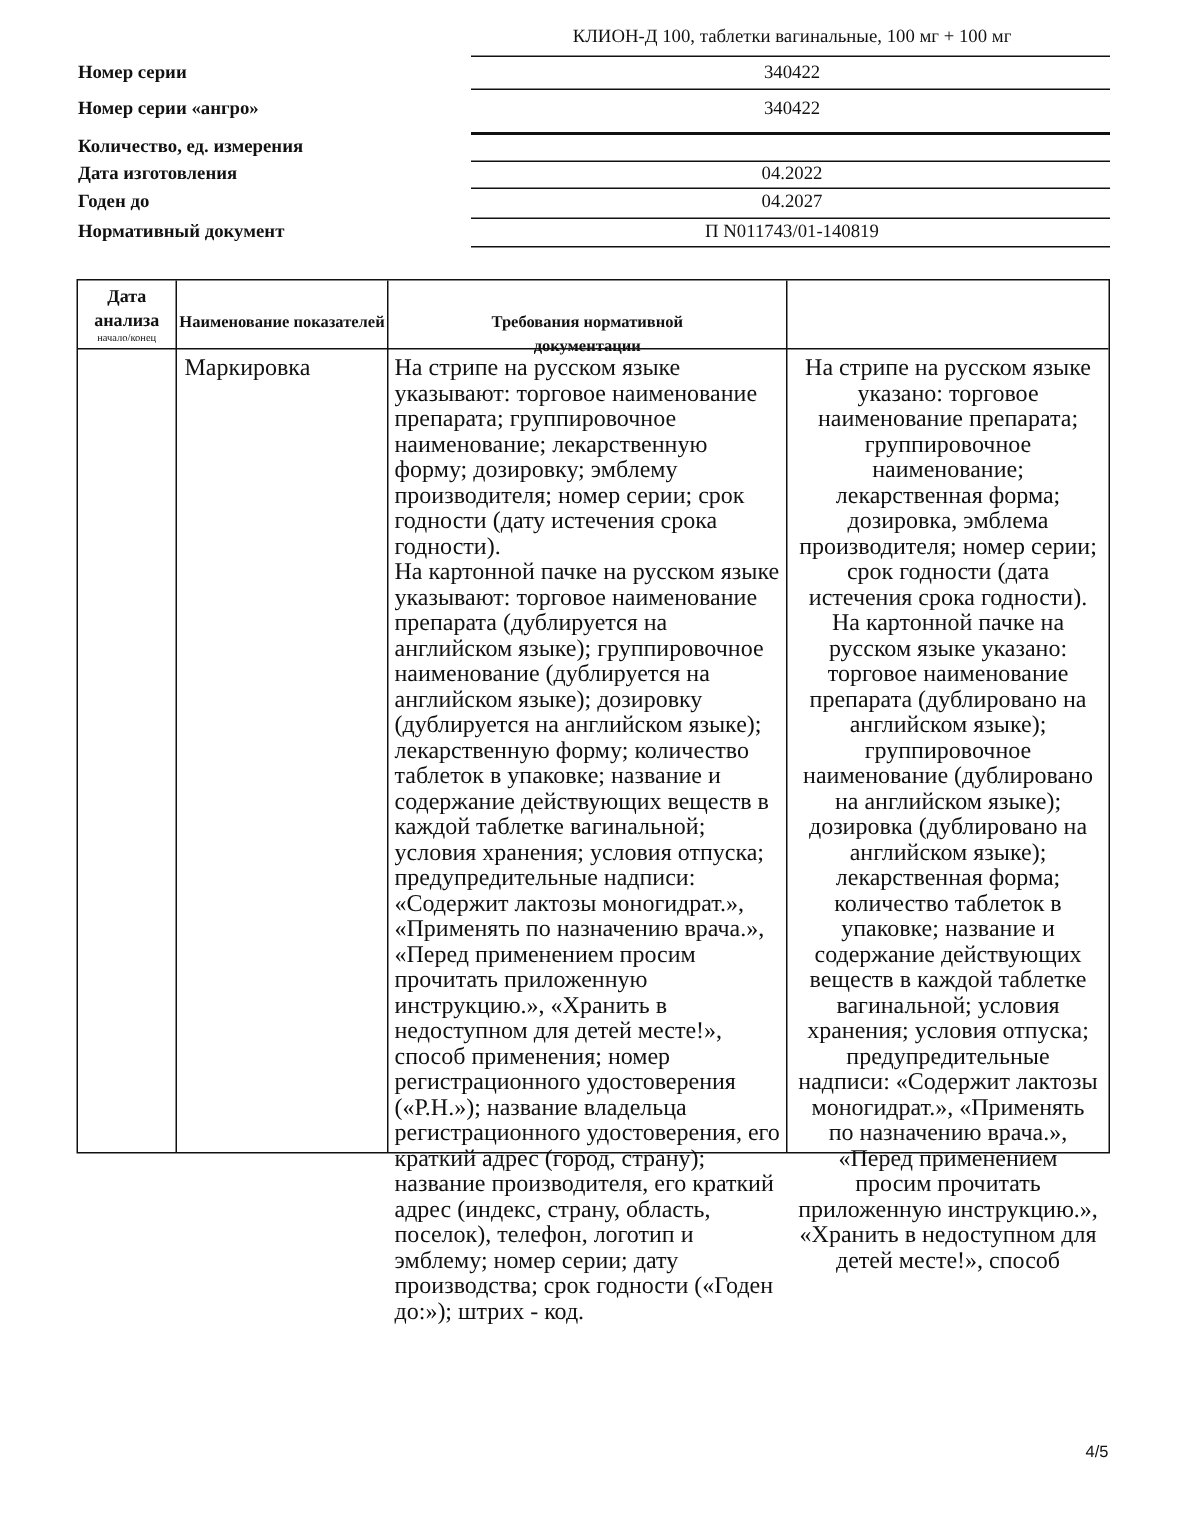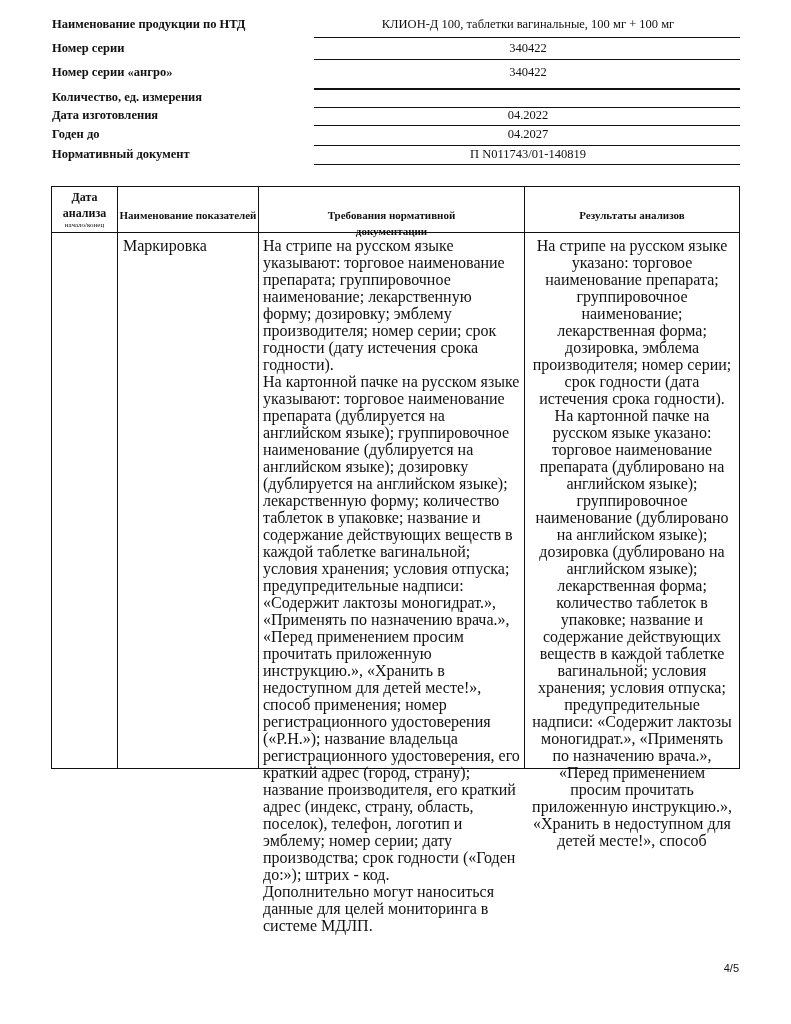--- a/index.html
+++ b/index.html
@@ -41,21 +41,20 @@
   .page-num {
     position: absolute; right: 52px; top: 962px; font-family: "Liberation Sans", sans-serif;
     font-size: 11px;
   }
 </style>
 </head>
 <body>
 
 <div>
   <div class="hdr-row" style="top:14px;">
-    <span class="hdr-label">Наименование продукции по НТД</span>
     <span class="hdr-value">КЛИОН-Д 100, таблетки вагинальные, 100 мг + 100 мг</span>
   </div>
   <div class="hdr-line" style="left:314px; top:37px;"></div>
 
   <div class="hdr-row" style="top:38px;">
     <span class="hdr-label">Номер серии</span>
     <span class="hdr-value">340422</span>
   </div>
   <div class="hdr-line" style="left:314px; top:59px;"></div>
 
@@ -94,29 +93,27 @@
   <div class="vline" style="left:206px;"></div>
   <div class="vline" style="left:472px;"></div>
   <div class="hline" style="top:45px;"></div>
 
   <div class="th th-date" style="left:0; width:65px; top:2px;">
     <span>Дата анализа</span>
     <span class="th-sub">начало/конец</span>
   </div>
   <div class="th" style="left:66px; width:140px;">Наименование показателей</div>
   <div class="th" style="left:207px; width:265px; padding:0 50px; box-sizing:border-box;">Требования нормативной документации</div>
-  <div class="th" style="left:473px; width:214px;">Результаты анализов</div>
 
   <div class="cell" style="left:0; width:65px; top:50px;"></div>
   <div class="cell" style="left:71px; width:130px; top:50px;">Маркировка</div>
 
   <div class="cell req" style="left:211px; width:258px; top:50px;">
     <p>На стрипе на русском языке указывают: торговое наименование препарата; группировочное наименование; лекарственную форму; дозировку; эмблему производителя; номер серии; срок годности (дату истечения срока годности).</p>
     <p>На картонной пачке на русском языке указывают: торговое наименование препарата (дублируется на английском языке); группировочное наименование (дублируется на английском языке); дозировку (дублируется на английском языке); лекарственную форму; количество таблеток в упаковке; название и содержание действующих веществ в каждой таблетке вагинальной; условия хранения; условия отпуска; предупредительные надписи: «Содержит лактозы моногидрат.», «Применять по назначению врача.», «Перед применением просим прочитать приложенную инструкцию.», «Хранить в недоступном для детей месте!», способ применения; номер регистрационного удостоверения («Р.Н.»); название владельца регистрационного удостоверения, его краткий адрес (город, страну); название производителя, его краткий адрес (индекс, страну, область, поселок), телефон, логотип и эмблему; номер серии; дату производства; срок годности («Годен до:»); штрих - код.</p>
-    <p>Дополнительно могут наноситься данные для целей мониторинга в системе МДЛП.</p>
   </div>
 
   <div class="cell res" style="left:480px; width:200px; top:50px;">
     <p>На стрипе на русском языке указано: торговое наименование препарата; группировочное наименование; лекарственная форма; дозировка, эмблема производителя; номер серии; срок годности (дата истечения срока годности).</p>
     <p>На картонной пачке на русском языке указано: торговое наименование препарата (дублировано на английском языке); группировочное наименование (дублировано на английском языке); дозировка (дублировано на английском языке); лекарственная форма; количество таблеток в упаковке; название и содержание действующих веществ в каждой таблетке вагинальной; условия хранения; условия отпуска; предупредительные надписи: «Содержит лактозы моногидрат.», «Применять по назначению врача.», «Перед применением просим прочитать приложенную инструкцию.», «Хранить в недоступном для детей месте!», способ</p>
   </div>
 </div>
 
 <div class="page-num">4/5</div>
 

